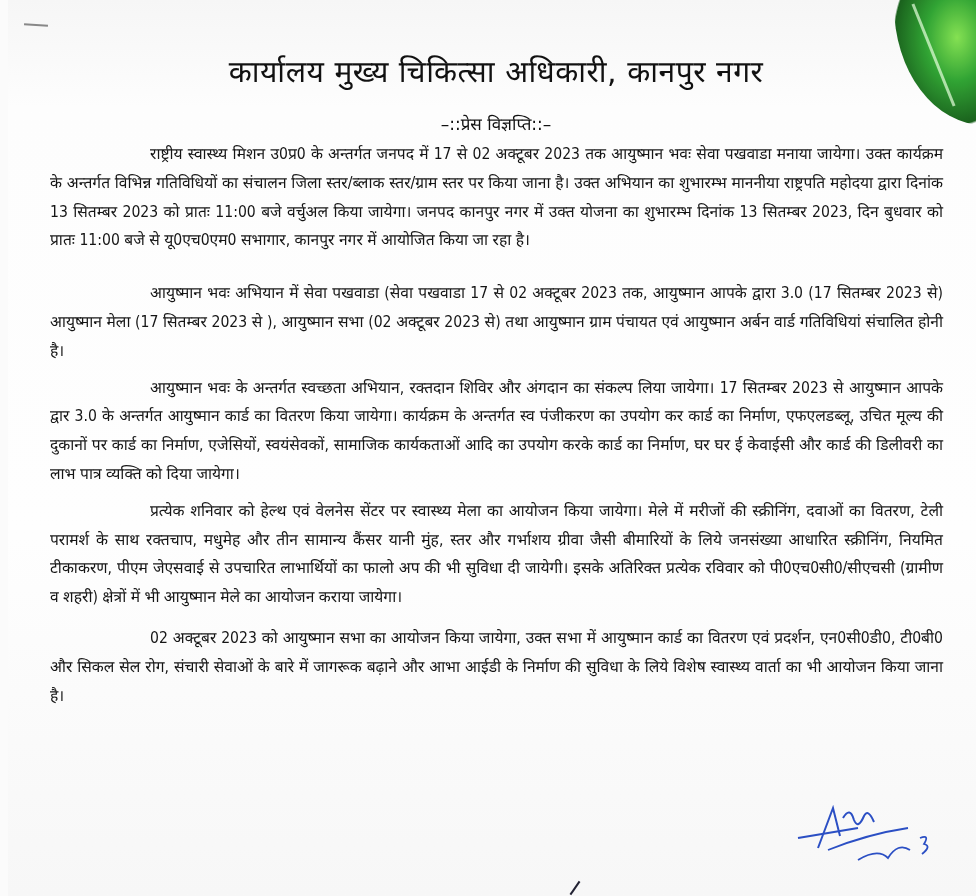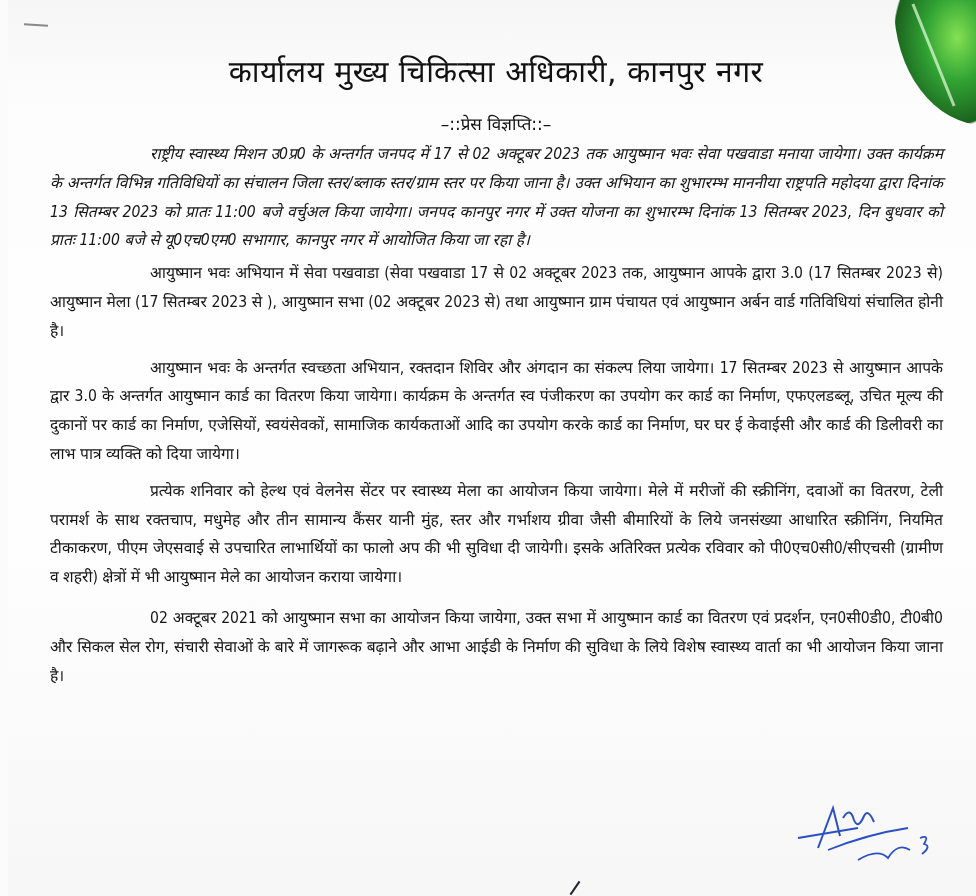--- a/index.html
+++ b/index.html
@@ -36,21 +36,21 @@
     position: absolute; left: 0; width: 976px; top: 112px;
     text-align: center; font-size: 17px; color: #111;
   }
   .body-text {
     position: absolute; left: 42px; top: 140px; width: 893px;
     font-size: 15.6px; line-height: 28.8px; text-align: justify;
     font-family: "DejaVu Sans Condensed", "DejaVu Sans", sans-serif;
     font-stretch: condensed;
   }
   .para { margin: 0 0 8px 0; text-indent: 100px; }
-  .para.p1 { margin-bottom: 4px; font-style: italic; }
+  .para.p1 { margin-bottom: 24px; }
   .para.p5 { margin-top: 4px; }
   .para.p6 { margin-top: 12px; }
   .signature-block {
     position: absolute; left: 690px; top: 826px; width: 260px;
     text-align: center; font-size: 18px; line-height: 30px; color: #111;
   }
   .sig-scribble {
     position: absolute; left: 780px; top: 798px; width: 150px; height: 70px;
     pointer-events: none;
   }
@@ -67,21 +67,21 @@
   <div class="leaf"></div>
 
   <div class="title">कार्यालय मुख्य चिकित्सा अधिकारी, कानपुर नगर</div>
   <div class="subtitle">–::प्रेस विज्ञप्ति::–</div>
 
   <div class="body-text">
     <p class="para p1">राष्ट्रीय स्वास्थ्य मिशन उ0प्र0 के अन्तर्गत जनपद में 17 से 02 अक्टूबर 2023 तक आयुष्मान भवः सेवा पखवाडा मनाया जायेगा। उक्त कार्यक्रम के अन्तर्गत विभिन्न गतिविधियों का संचालन जिला स्तर/ब्लाक स्तर/ग्राम स्तर पर किया जाना है। उक्त अभियान का शुभारम्भ माननीया राष्ट्रपति महोदया द्वारा दिनांक 13 सितम्बर 2023 को प्रातः 11:00 बजे वर्चुअल किया जायेगा। जनपद कानपुर नगर में उक्त योजना का शुभारम्भ दिनांक 13 सितम्बर 2023, दिन बुधवार को प्रातः 11:00 बजे से यू0एच0एम0 सभागार, कानपुर नगर में आयोजित किया जा रहा है।</p>
     <p class="para p2">आयुष्मान भवः अभियान में सेवा पखवाडा (सेवा पखवाडा 17 से 02 अक्टूबर 2023 तक, आयुष्मान आपके द्वारा 3.0 (17 सितम्बर 2023 से) आयुष्मान मेला (17 सितम्बर 2023 से ), आयुष्मान सभा (02 अक्टूबर 2023 से) तथा आयुष्मान ग्राम पंचायत एवं आयुष्मान अर्बन वार्ड गतिविधियां संचालित होनी है।</p>
     <p class="para p3">आयुष्मान भवः के अन्तर्गत स्वच्छता अभियान, रक्तदान शिविर और अंगदान का संकल्प लिया जायेगा। 17 सितम्बर 2023 से आयुष्मान आपके द्वार 3.0 के अन्तर्गत आयुष्मान कार्ड का वितरण किया जायेगा। कार्यक्रम के अन्तर्गत स्व पंजीकरण का उपयोग कर कार्ड का निर्माण, एफएलडब्लू, उचित मूल्य की दुकानों पर कार्ड का निर्माण, एजेसियों, स्वयंसेवकों, सामाजिक कार्यकताओं आदि का उपयोग करके कार्ड का निर्माण, घर घर ई केवाईसी और कार्ड की डिलीवरी का लाभ पात्र व्यक्ति को दिया जायेगा।</p>
     <p class="para p4 p5">प्रत्येक शनिवार को हेल्थ एवं वेलनेस सेंटर पर स्वास्थ्य मेला का आयोजन किया जायेगा। मेले में मरीजों की स्क्रीनिंग, दवाओं का वितरण, टेली परामर्श के साथ रक्तचाप, मधुमेह और तीन सामान्य कैंसर यानी मुंह, स्तर और गर्भाशय ग्रीवा जैसी बीमारियों के लिये जनसंख्या आधारित स्क्रीनिंग, नियमित टीकाकरण, पीएम जेएसवाई से उपचारित लाभार्थियों का फालो अप की भी सुविधा दी जायेगी। इसके अतिरिक्त प्रत्येक रविवार को पी0एच0सी0/सीएचसी (ग्रामीण व शहरी) क्षेत्रों में भी आयुष्मान मेले का आयोजन कराया जायेगा।</p>
-    <p class="para p6">02 अक्टूबर 2021 को आयुष्मान सभा का आयोजन किया जायेगा, उक्त सभा में आयुष्मान कार्ड का वितरण एवं प्रदर्शन, एन0सी0डी0, टी0बी0 और सिकल सेल रोग, संचारी सेवाओं के बारे में जागरूक बढ़ाने और आभा आईडी के निर्माण की सुविधा के लिये विशेष स्वास्थ्य वार्ता का भी आयोजन किया जाना है।</p>
+    <p class="para p6">02 अक्टूबर 2023 को आयुष्मान सभा का आयोजन किया जायेगा, उक्त सभा में आयुष्मान कार्ड का वितरण एवं प्रदर्शन, एन0सी0डी0, टी0बी0 और सिकल सेल रोग, संचारी सेवाओं के बारे में जागरूक बढ़ाने और आभा आईडी के निर्माण की सुविधा के लिये विशेष स्वास्थ्य वार्ता का भी आयोजन किया जाना है।</p>
   </div>
 
   <svg class="sig-scribble" viewBox="0 0 150 70">
     <path d="M10 40 L70 30" stroke="#2b4fc4" stroke-width="2" fill="none"></path>
     <path d="M30 50 L45 10 L52 38" stroke="#2b4fc4" stroke-width="2" fill="none"></path>
     <path d="M55 20 Q62 8 66 22 Q70 32 76 18 Q80 10 86 24" stroke="#2b4fc4" stroke-width="2" fill="none"></path>
     <path d="M40 52 Q80 36 120 30" stroke="#2b4fc4" stroke-width="1.8" fill="none"></path>
     <path d="M70 62 Q90 50 100 60 Q110 44 122 52" stroke="#2b4fc4" stroke-width="1.8" fill="none"></path>
     <path d="M132 40 Q142 36 136 46 Q144 48 134 56" stroke="#2b4fc4" stroke-width="1.8" fill="none"></path>
   </svg>

